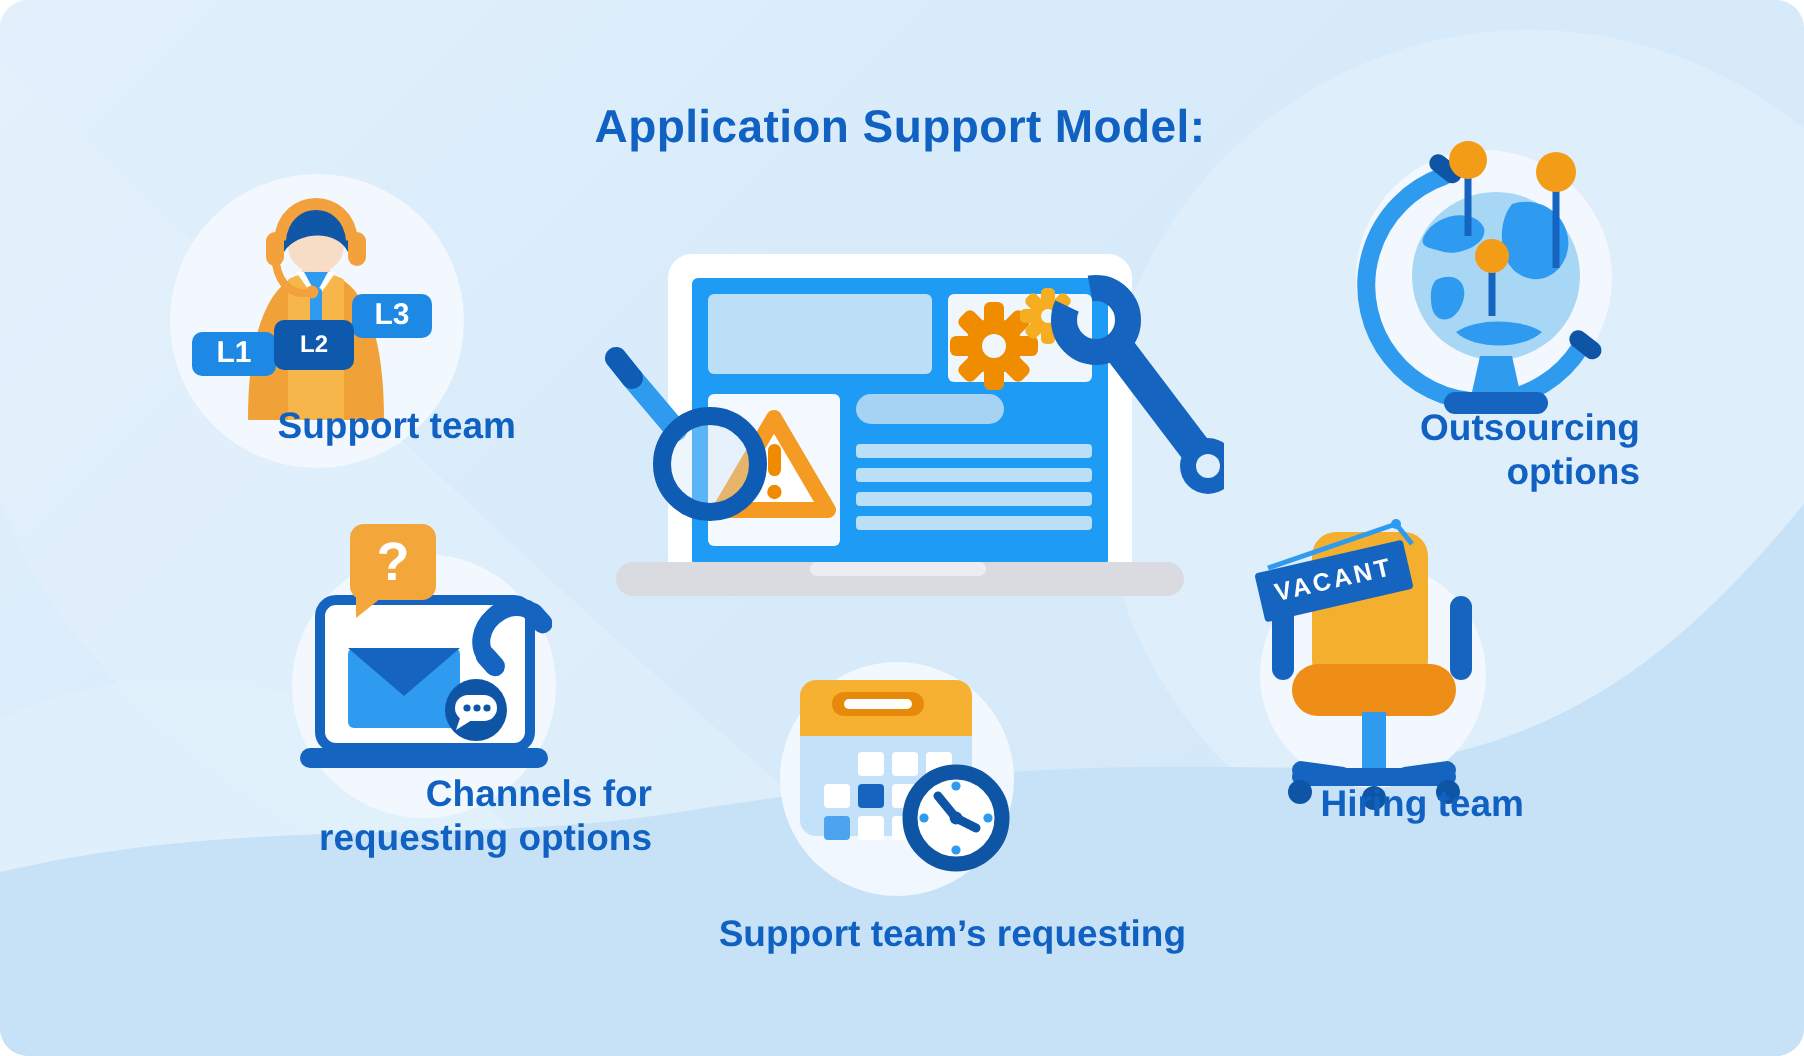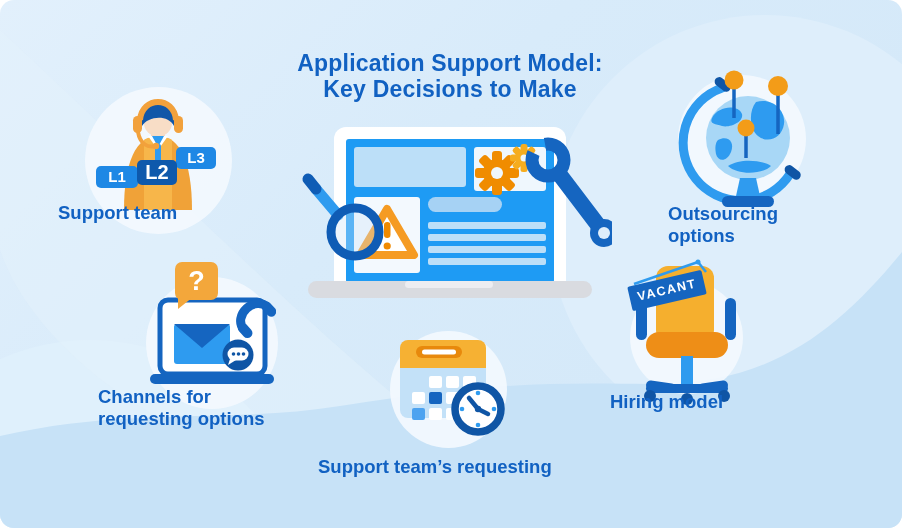--- a/index.html
+++ b/index.html
@@ -11,30 +11,30 @@
   }
   .abs { position:absolute; }
   
   .title {
     position:absolute; left:250px; top:50px; width:400px;
     text-align:center; color:#1161c2; font-weight:bold;
     font-size:23px; line-height:26px; letter-spacing:.2px;
   }
   .lbl {
     position:absolute; color:#1161c2; font-weight:bold;
-    font-size:18.5px; line-height:21.5px; text-align:left;
+    font-size:18.5px; line-height:21.5px; text-align:right;
   }
   
   .item-circle { position:absolute; border-radius:50%; background:rgba(243,249,254,.92); }
   
   .badge {
     position:absolute; border-radius:5px; color:#fff; font-weight:bold;
     font-size:15px; text-align:center; background:#1e88e5;
   }
-  .badge.dark { background:#0e59ac; font-size:20px; }
+  .badge.dark { background:#0e59ac; font-size:12px; }
   
   .q-bubble {
     position:absolute; left:175px; top:262px; width:43px; height:38px;
     background:#f3a73b; border-radius:7px; color:#fff; font-weight:bold;
     font-size:27px; line-height:38px; text-align:center; z-index:6;
   }
   .q-tail {
     position:absolute; left:3px; bottom:-9px; width:0; height:0;
     border-top:12px solid #f3a73b; border-right:15px solid transparent;
   }
@@ -54,21 +54,20 @@
 
   <svg class="abs" style="left:0;top:0" width="902" height="528" viewBox="0 0 902 528">
     <circle cx="765" cy="230" r="215" fill="#deeefb"></circle>
     <circle cx="90" cy="560" r="220" fill="#dff0fc"></circle>
     <path d="M0,30 C140,160 280,300 400,400 L300,470 C150,440 30,340 0,250 Z" fill="#e4f2fc" opacity="0.5"></path>
     <path d="M0,436 C130,406 230,424 340,406 C480,384 540,382 650,384 C770,386 838,330 902,252 L902,528 L0,528 Z" fill="#c7e2f7"></path>
   </svg>
 
   <div class="title">
     <div>Application Support Model:</div>
-    <div>Key Decisions to Make</div>
   </div>
 
   <div class="item-circle" style="left:85px;top:87px;width:147px;height:147px"></div>
   <div class="item-circle" style="left:146px;top:277px;width:132px;height:132px"></div>
   <div class="item-circle" style="left:390px;top:331px;width:117px;height:117px"></div>
   <div class="item-circle" style="left:630px;top:281px;width:113px;height:113px"></div>
   <div class="item-circle" style="left:678px;top:75px;width:128px;height:128px"></div>
 
   <svg class="abs" style="left:292px;top:103px" width="320" height="210" viewBox="0 0 320 210">
     <defs>
@@ -238,21 +237,21 @@
       <circle cx="59" cy="141" r="6" fill="#0f55a5"></circle>
       <circle cx="96" cy="138" r="6" fill="#0f55a5"></circle>
     </g>
     <g>
       <line x1="6" y1="26" x2="70" y2="4" stroke="#2f9bef" stroke-width="2.5"></line>
       <line x1="78" y1="14" x2="70" y2="4" stroke="#2f9bef" stroke-width="2.5"></line>
       <circle cx="70" cy="4" r="2.5" fill="#2f9bef"></circle>
     </g>
   </svg>
   <div class="vacant-sign">VACANT</div>
-  <div class="lbl" style="left:610px;top:391px;width:152px">Hiring model</div>
+  <div class="lbl" style="left:610px;top:391px;width:152px">Hiring team</div>
 
   <svg class="abs" style="left:678px;top:62px" width="140" height="150" viewBox="0 0 140 150">
     <g>
       <circle cx="70" cy="76" r="42" fill="#a8d7f6"></circle>
       <g fill="#2e9bf0">
         <path d="M34,56 C40,44 60,42 64,52 C66,60 52,66 44,64 C38,62 31,62 34,56 Z"></path>
         <path d="M78,40 C94,35 108,48 106,62 C104,76 90,82 80,74 C72,68 70,50 78,40 Z"></path>
         <path d="M40,78 C50,73 57,80 53,90 C49,100 40,100 38,92 C37,87 37,81 40,78 Z"></path>
         <path d="M50,104 C62,96 84,98 93,104 C84,113 59,113 50,104 Z"></path>
       </g>

